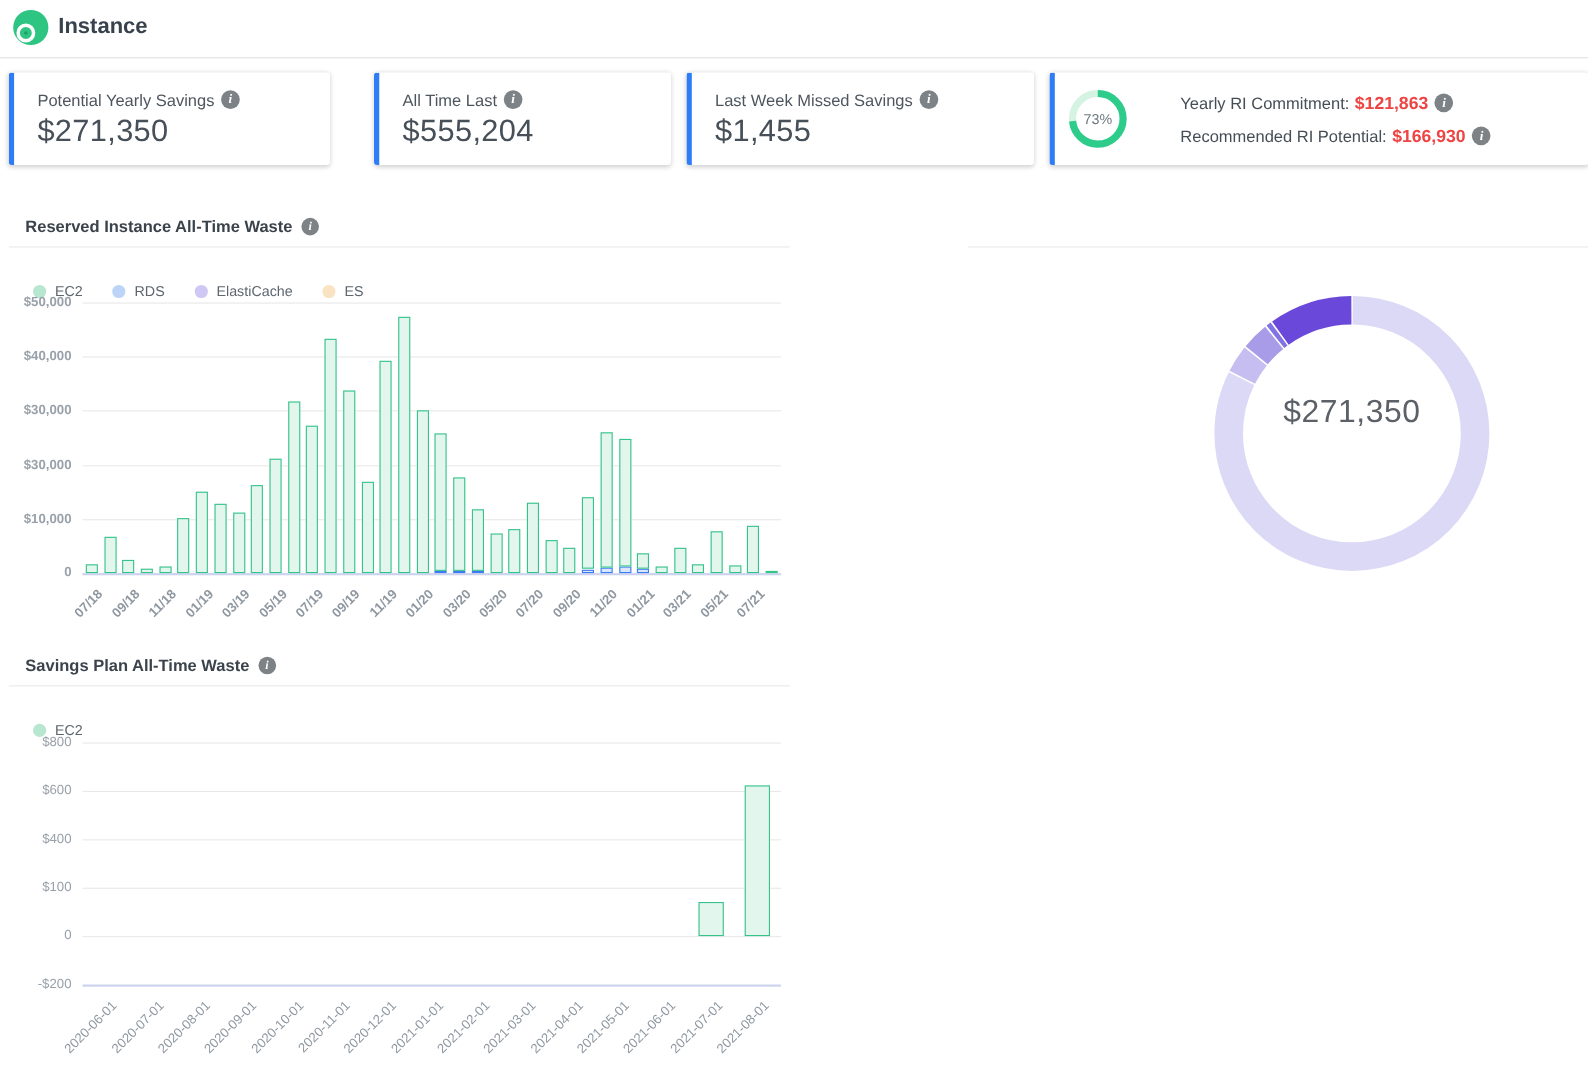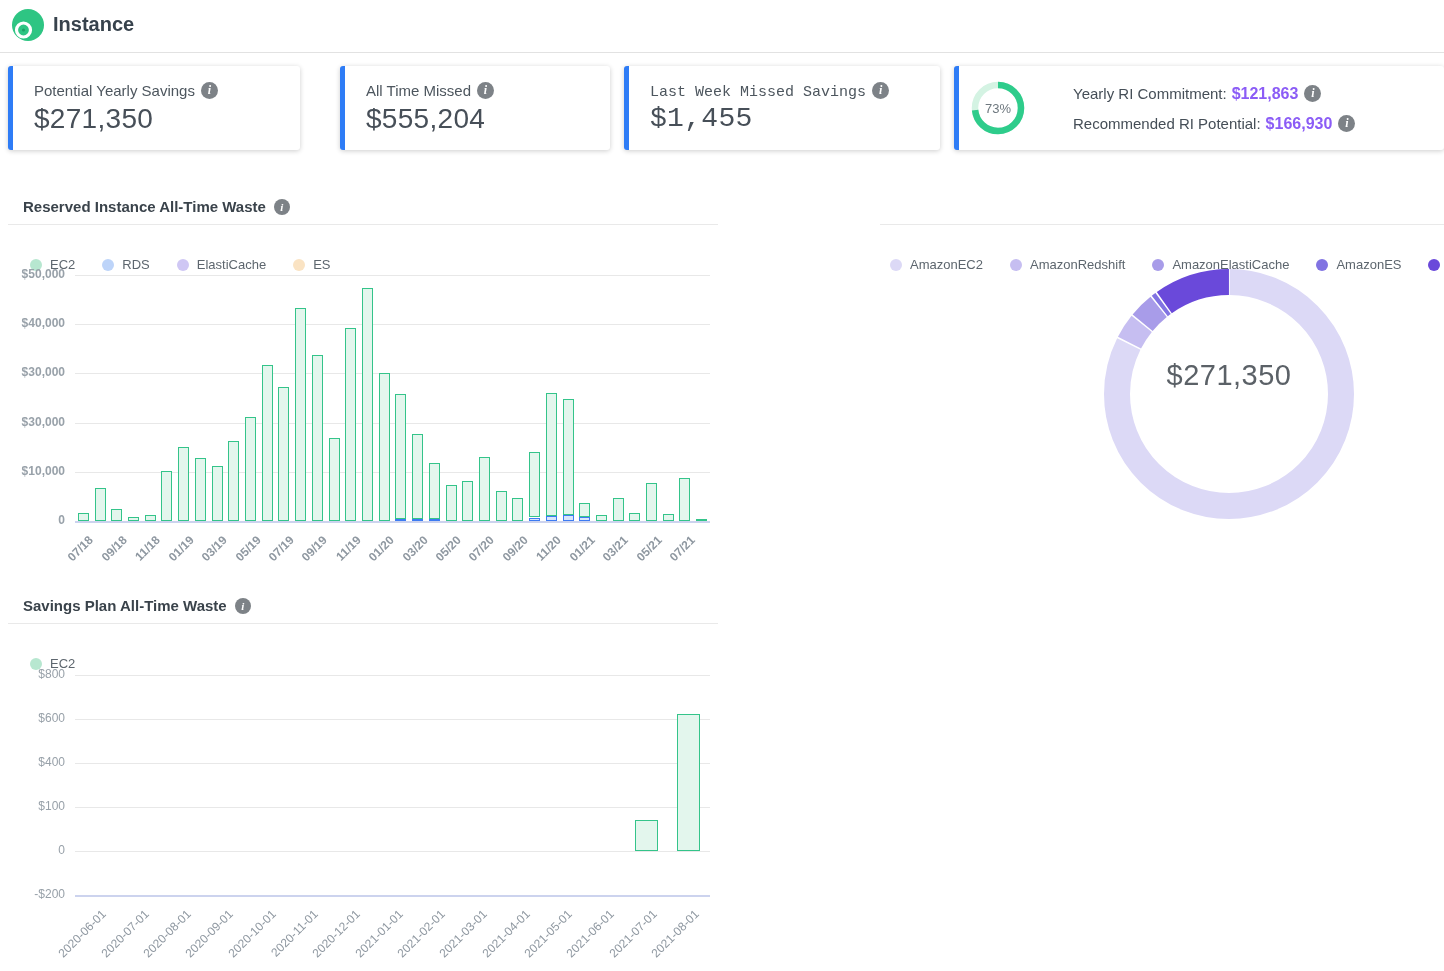--- a/index.html
+++ b/index.html
@@ -15,21 +15,21 @@
         border-radius:3px;box-shadow:0 1px 5px rgba(0,0,0,.20);box-sizing:border-box;}
   .card .label{position:absolute;left:21px;top:16px;font-size:15px;color:#4d565e;white-space:nowrap;}
   .card .value{position:absolute;left:21px;top:37px;font-size:28px;color:#474f58;letter-spacing:.3px;}
   .info{display:inline-block;width:17px;height:17px;border-radius:50%;background:#7d8287;
         vertical-align:-3px;margin-left:6px;position:relative;}
   .info::after{content:"i";position:absolute;left:0;top:0;width:17px;height:17px;line-height:17px;
         text-align:center;color:#fff;font-family:"Liberation Serif",serif;font-style:italic;
         font-weight:700;font-size:12px;}
   
   .ri-line{position:absolute;left:114px;font-size:15px;color:#454e57;white-space:nowrap;}
-  .ri-line b{font-size:16px;color:#8b5cf6;margin-left:5px;}
+  .ri-line b{font-size:16px;color:#ef4444;margin-left:5px;}
   .gauge-wrap{position:absolute;left:12px;top:15px;width:54px;height:54px;}
   .gauge-text{position:absolute;left:0;top:20px;width:54px;text-align:center;font-size:13px;color:#6e787f;}
   
   .panel{position:absolute;background:#fff;}
   .ptitle-row{position:absolute;left:15px;top:5px;white-space:nowrap;}
   .ptitle{font-size:15px;font-weight:700;color:#3a434b;}
   .panel .info{width:16px;height:16px;margin-left:8px;}
   .panel .info::after{width:16px;height:16px;line-height:16px;font-size:11px;}
   .rule{position:absolute;left:0;top:31px;height:1px;background:#e9e9e9;}
   .legend{position:absolute;top:64px;display:flex;align-items:center;}
@@ -56,24 +56,24 @@
     <circle cx="13.5" cy="22" r="1.6" fill="#1f9e67"></circle>
   </svg>
   <div class="app-title">Instance</div>
 </div>
 
 <div class="card" style="left:8px;width:292px;">
   <div class="label"><span>Potential Yearly Savings</span><span class="info"></span></div>
   <div class="value">$271,350</div>
 </div>
 <div class="card" style="left:340px;width:270px;">
-  <div class="label"><span>All Time Missed</span><span class="info"></span></div>
+  <div class="label"><span>All Time Last</span><span class="info"></span></div>
   <div class="value">$555,204</div>
 </div>
-<div class="card" style="left:624px;width:316px;font-family:Liberation Mono, monospace;">
+<div class="card" style="left:624px;width:316px;">
   <div class="label"><span>Last Week Missed Savings</span><span class="info"></span></div>
   <div class="value">$1,455</div>
 </div>
 <div class="card" style="left:954px;width:490px;">
   <div class="gauge-wrap">
     <svg id="gauge-svg" width="54" height="54" viewBox="0 0 54 54">
         <circle cx="27" cy="27" r="23" fill="none" stroke="#d4f3e3" stroke-width="6.5"></circle>
         <circle cx="27" cy="27" r="23" fill="none" stroke="#2ecc8b" stroke-width="6.5" stroke-dasharray="105.49468130754525 39.01858075758523" transform="rotate(-90 27 27)"></circle>
       </svg>
     <div class="gauge-text">73%</div>
@@ -184,41 +184,20 @@
       <div class="xtick" style="width: 45px; left: 534.5px; top: 258px;">05/21</div>
       <div class="bar" style="left: 587.7px; width: 11px; top: 239.4px; height: 6.6px; background: rgb(227, 246, 237); border-color: rgb(52, 196, 138);"></div>
       <div class="bar" style="left: 604.4px; width: 11px; top: 203.2px; height: 42.8px; background: rgb(227, 246, 237); border-color: rgb(52, 196, 138);"></div>
       <div class="xtick" style="width: 45px; left: 567.9px; top: 258px;">07/21</div>
       <div class="bar" style="left: 621.1px; width: 11px; top: 244px; height: 2px; background: rgb(227, 246, 237); border-color: rgb(52, 196, 138);"></div>
     </div>
 </div>
 
 <div class="panel" style="left:880px;top:193px;width:564px;height:395px;">
   <div class="rule" style="width:564px;"></div>
-  <div class="legend" style="left:10px;width:544px;justify-content:space-between;" id="legend-donut">
-      <div class="legend-item">
-        <div class="legend-dot" style="background: rgb(220, 217, 246);"></div>
-        <div class="legend-label">AmazonEC2</div>
-      </div>
-      <div class="legend-item">
-        <div class="legend-dot" style="background: rgb(198, 190, 241);"></div>
-        <div class="legend-label">AmazonRedshift</div>
-      </div>
-      <div class="legend-item">
-        <div class="legend-dot" style="background: rgb(168, 156, 233);"></div>
-        <div class="legend-label">AmazonElastiCache</div>
-      </div>
-      <div class="legend-item">
-        <div class="legend-dot" style="background: rgb(129, 115, 226);"></div>
-        <div class="legend-label">AmazonES</div>
-      </div>
-      <div class="legend-item">
-        <div class="legend-dot" style="background: rgb(106, 73, 218);"></div>
-      </div>
-    </div>
   <svg id="donut-svg" width="270" height="270" viewBox="0 0 270 270" style="position:absolute;left:214px;top:66px;">
       <circle cx="135" cy="135" r="112" fill="none" stroke="#dcd9f6" stroke-width="26" stroke-dasharray="578.3626056289897 125.35414877512392" stroke-dashoffset="-0.75" transform="rotate(-90 135 135)"></circle>
       <circle cx="135" cy="135" r="112" fill="none" stroke="#c6bef1" stroke-width="26" stroke-dasharray="22.426369649739865 681.2903847543738" stroke-dashoffset="-580.6126056289897" transform="rotate(-90 135 135)"></circle>
       <circle cx="135" cy="135" r="112" fill="none" stroke="#a89ce9" stroke-width="26" stroke-dasharray="22.426369649739865 681.2903847543738" stroke-dashoffset="-604.5389752787296" transform="rotate(-90 135 135)"></circle>
       <circle cx="135" cy="135" r="112" fill="none" stroke="#8173e2" stroke-width="26" stroke-dasharray="4.129734035232909 699.5870203688808" stroke-dashoffset="-628.4653449284694" transform="rotate(-90 135 135)"></circle>
       <circle cx="135" cy="135" r="112" fill="none" stroke="#6a49da" stroke-width="26" stroke-dasharray="68.87167544041137 634.8450789637022" stroke-dashoffset="-634.0950789637023" transform="rotate(-90 135 135)"></circle>
     </svg>
   <div class="donut-center" style="left:214px;top:166px;width:270px;">$271,350</div>
 </div>
 

